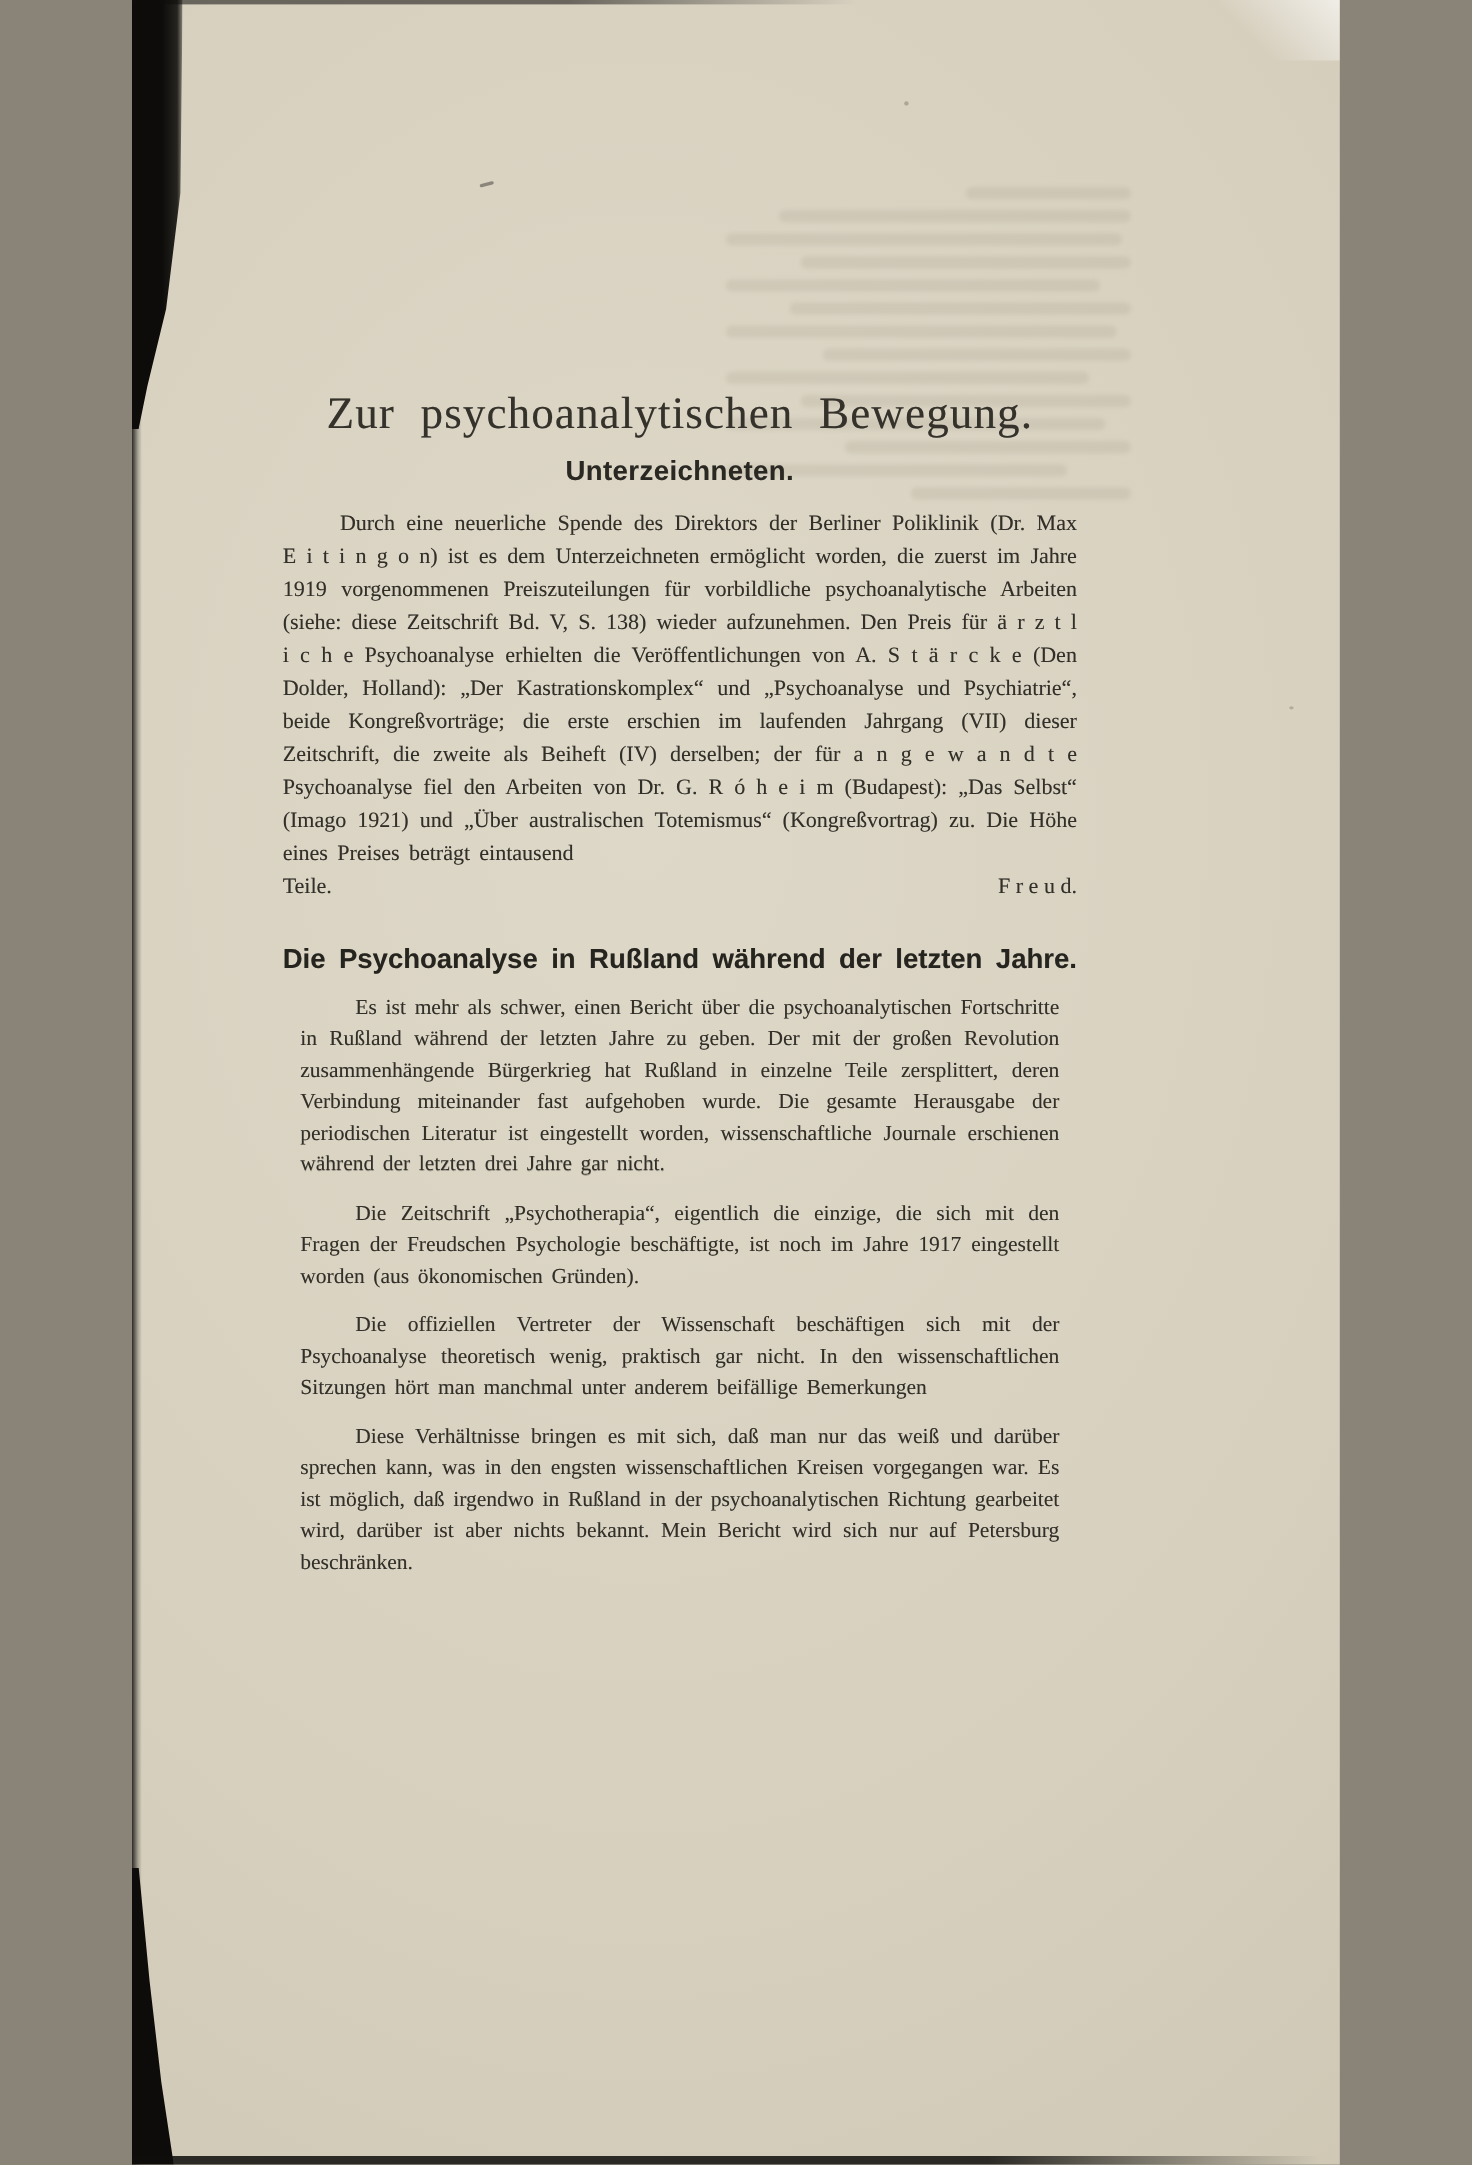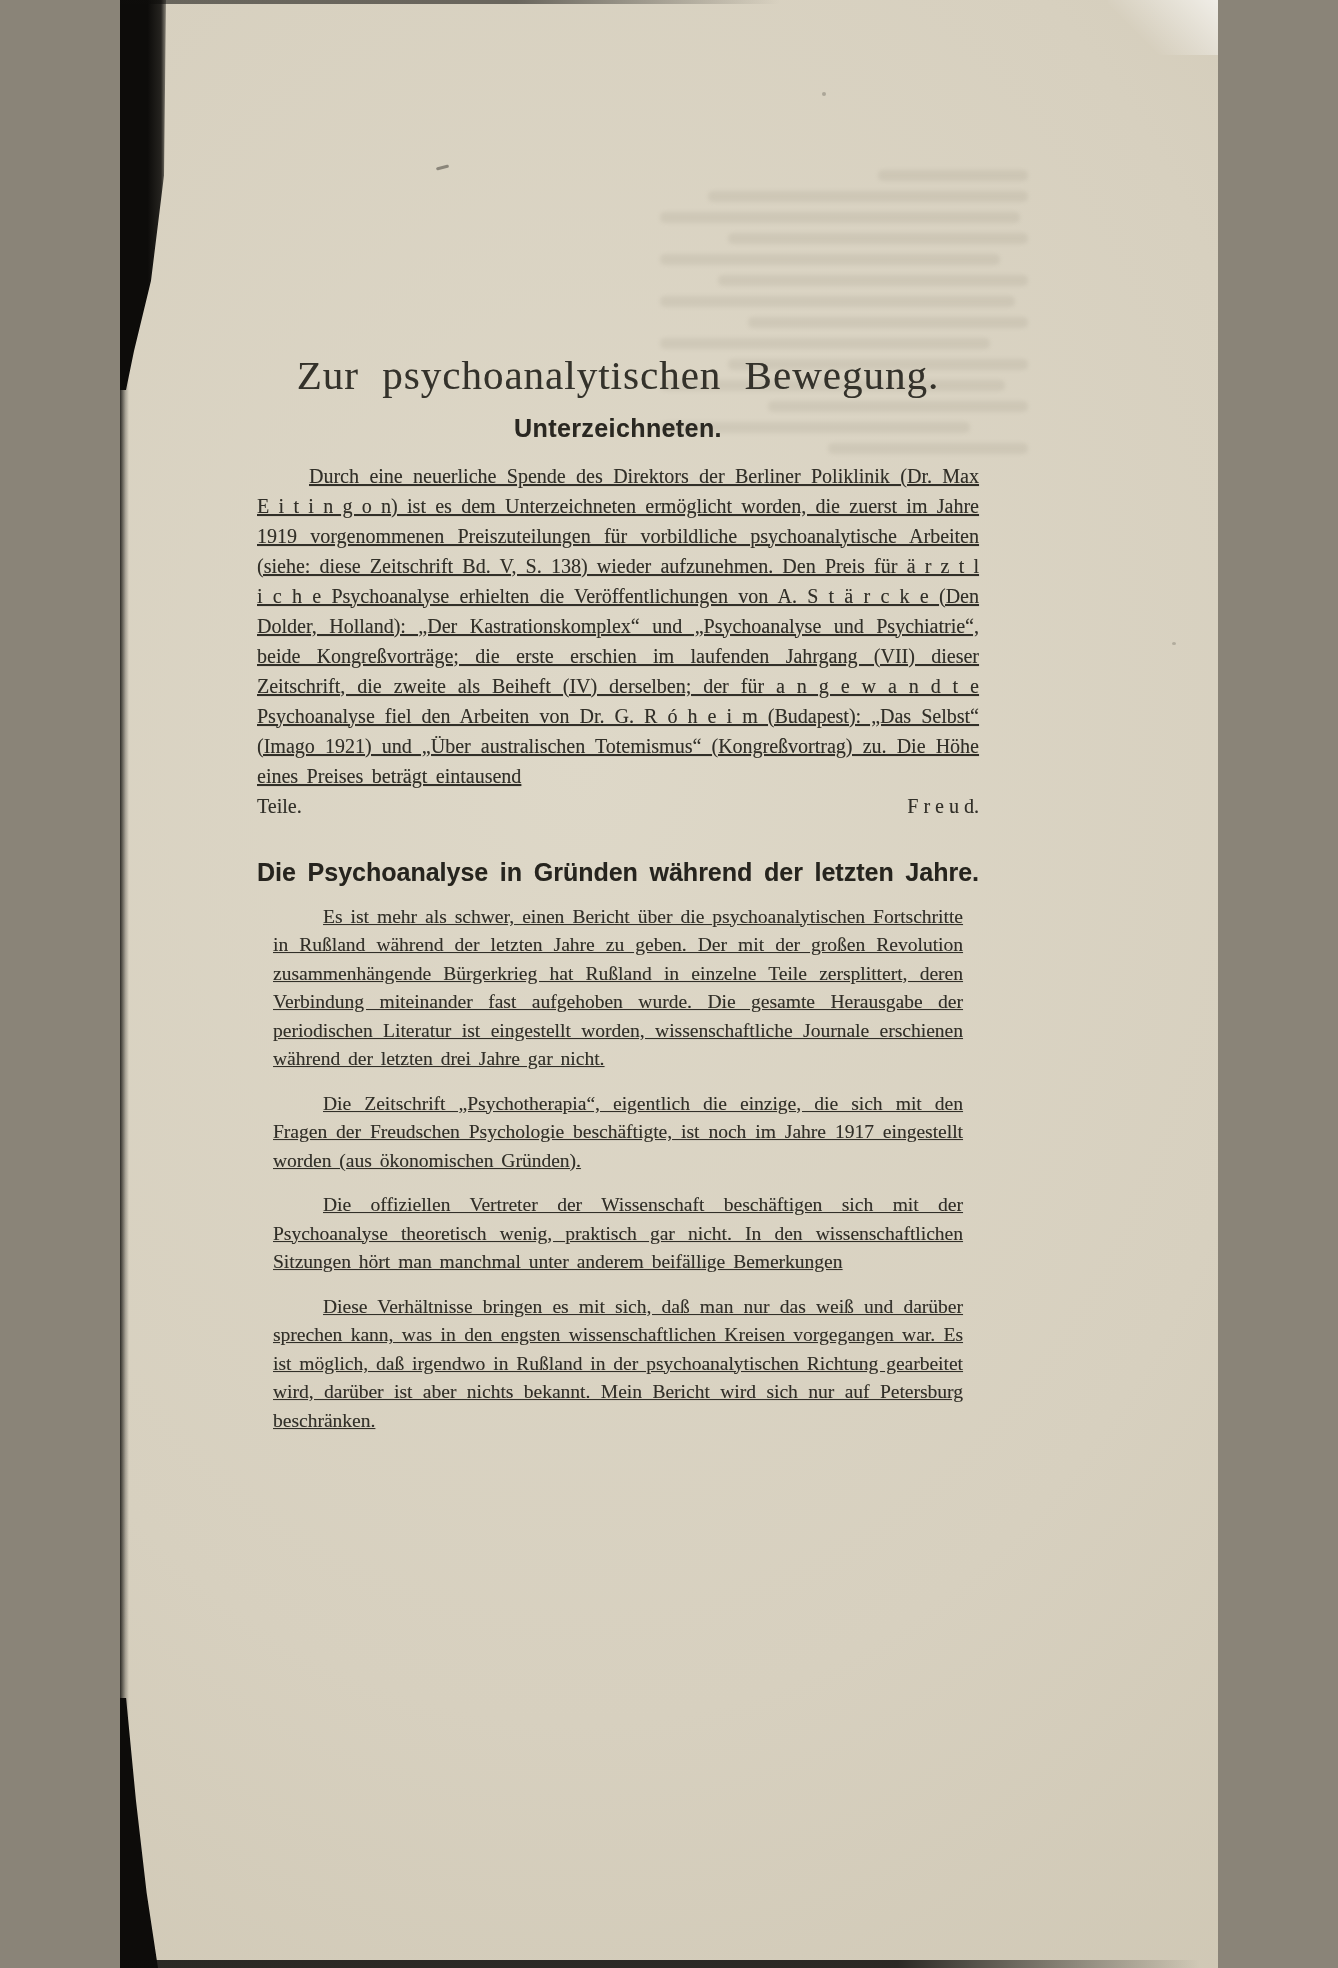--- a/index.html
+++ b/index.html
@@ -74,21 +74,21 @@
     word-spacing:12px; letter-spacing:1px; color:#34322b;
   }
   .sub-heading {
     font: 700 25px/1.1 "Liberation Sans", sans-serif;
     text-align:center; margin:16px 0 0;
     letter-spacing:0.4px; color:#2a2822;
   }
   .body-par {
     font: 400 20px/30px "Liberation Serif", serif;
     text-align:justify; text-indent:52px;
-    margin:18px 0 0; word-spacing:3.5px;text-decoration:underline;
+    margin:18px 0 0; word-spacing:3.5px;
   }
   .sig-line {
     display:flex; justify-content:space-between;
     font: 400 20px/30px "Liberation Serif", serif;
   }
   .section-heading {
     font: 700 25px/1.2 "Liberation Sans", sans-serif;
     text-align:justify; text-align-last:justify;
     margin:36px 0 16px; color:#26241e;
   }
@@ -127,21 +127,21 @@
 
     <h2 class="sub-heading">Unterzeichneten.</h2>
 
     <p class="body-par">Durch eine neuerliche Spende des Direktors der Berliner Poliklinik (Dr. Max E i t i n g o n) ist es dem Unterzeichneten ermöglicht worden, die zuerst im Jahre 1919 vorgenommenen Preiszuteilungen für vorbildliche psychoanalytische Arbeiten (siehe: diese Zeitschrift Bd. V, S. 138) wieder aufzunehmen. Den Preis für ä r z t l i c h e Psychoanalyse erhielten die Veröffentlichungen von A. S t ä r c k e (Den Dolder, Holland): „Der Kastrationskomplex“ und „Psychoanalyse und Psychiatrie“, beide Kongreßvorträge; die erste erschien im laufenden Jahrgang (VII) dieser Zeitschrift, die zweite als Beiheft (IV) derselben; der für a n g e w a n d t e Psychoanalyse fiel den Arbeiten von Dr. G. R ó h e i m (Budapest): „Das Selbst“ (Imago 1921) und „Über australischen Totemismus“ (Kongreßvortrag) zu. Die Höhe eines Preises beträgt eintausend</p>
 
     <div class="sig-line">
       <span>Teile.</span>
       <span>F r e u d.</span>
     </div>
 
-    <h2 class="section-heading">Die Psychoanalyse in Gründen während der letzten Jahre.</h2>
+    <h2 class="section-heading">Die Psychoanalyse in Rußland während der letzten Jahre.</h2>
 
     <p class="body-par r">Es ist mehr als schwer, einen Bericht über die psychoanalytischen Fortschritte in Rußland während der letzten Jahre zu geben. Der mit der großen Revolution zusammenhängende Bürgerkrieg hat Rußland in einzelne Teile zersplittert, deren Verbindung miteinander fast aufgehoben wurde. Die gesamte Herausgabe der periodischen Literatur ist eingestellt worden, wissenschaftliche Journale erschienen während der letzten drei Jahre gar nicht.</p>
     <p class="body-par r">Die Zeitschrift „Psychotherapia“, eigentlich die einzige, die sich mit den Fragen der Freudschen Psychologie beschäftigte, ist noch im Jahre 1917 eingestellt worden (aus ökonomischen Gründen).</p>
     <p class="body-par r">Die offiziellen Vertreter der Wissenschaft beschäftigen sich mit der Psychoanalyse theoretisch wenig, praktisch gar nicht. In den wissenschaftlichen Sitzungen hört man manchmal unter anderem beifällige Bemerkungen</p>
     <p class="body-par r">Diese Verhältnisse bringen es mit sich, daß man nur das weiß und darüber sprechen kann, was in den engsten wissenschaftlichen Kreisen vorgegangen war. Es ist möglich, daß irgendwo in Rußland in der psychoanalytischen Richtung gearbeitet wird, darüber ist aber nichts bekannt. Mein Bericht wird sich nur auf Petersburg beschränken.</p>
   </main>
 
   <div class="left-strip"></div>
   <div class="top-left-black"></div>
   <div class="bottom-left-black"></div>

